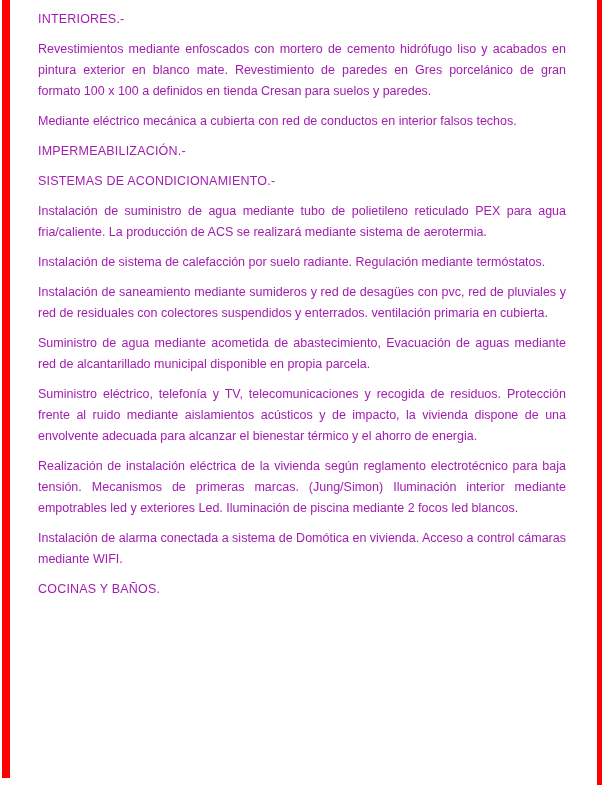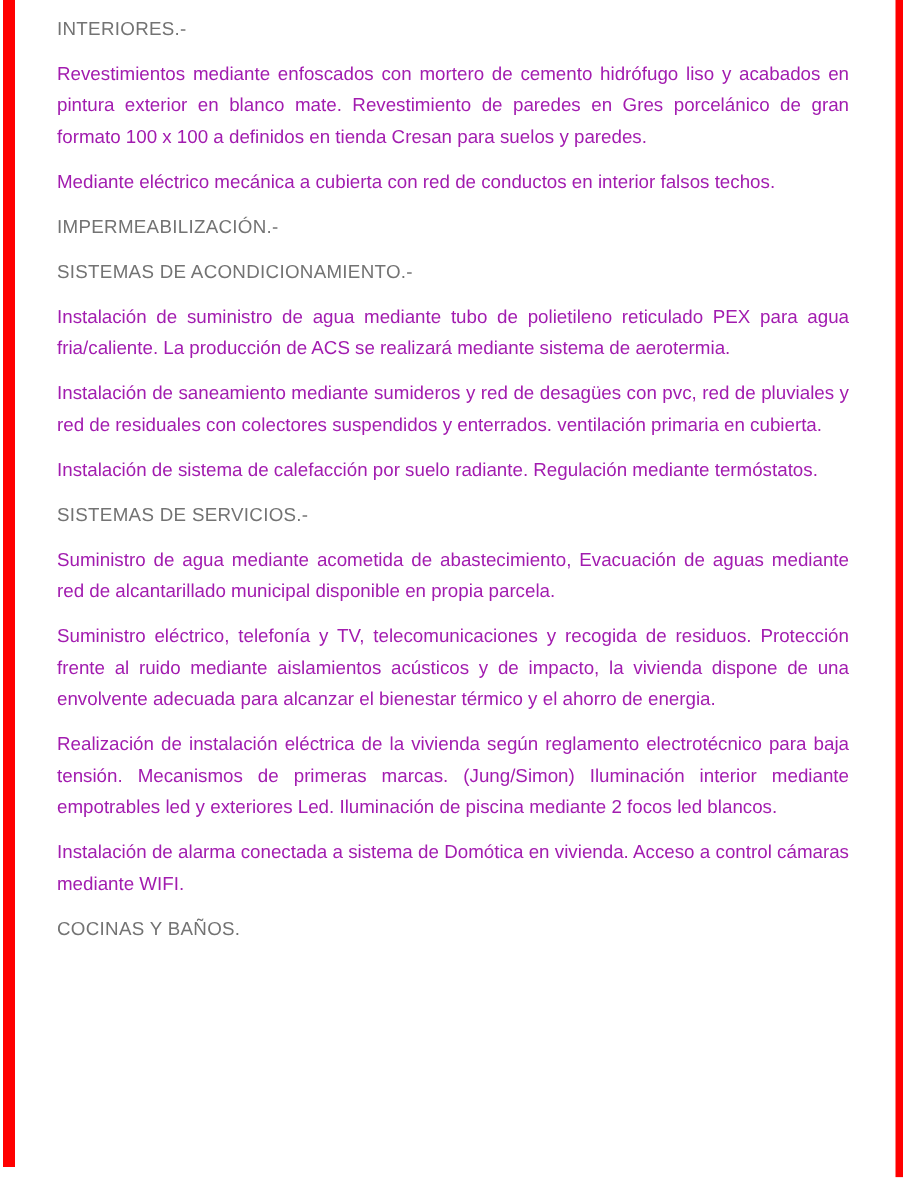--- a/index.html
+++ b/index.html
@@ -34,21 +34,21 @@
     position: absolute;
     left: 38px;
     top: 9px;
     width: 528px;
   }
   .heading {
     font-size: 12.5px;
     line-height: 21px;
     margin: 0 0 9px 0;
     letter-spacing: 0.2px;
-    color: #737373;
+    color: #a21caf;
   }
   .para {
     font-size: 12.5px;
     line-height: 21px;
     margin: 0 0 9px 0;
     text-align: justify;
     color: #a21caf;
   }
 </style>
 </head>
@@ -57,22 +57,21 @@
 <div class="page">
   <div class="red-bar-left" style="background: rgb(255, 0, 0);"></div>
   <div class="red-bar-right" style="background: rgb(255, 0, 0);"></div>
   <div class="content">
       <div class="heading">INTERIORES.-</div>
       <p class="para">Revestimientos mediante enfoscados con mortero de cemento hidrófugo liso y acabados en pintura exterior en blanco mate.  Revestimiento de paredes en  Gres porcelánico de gran formato 100 x 100 a definidos en tienda Cresan para suelos y paredes.</p>
       <p class="para">Mediante eléctrico mecánica a cubierta con red de conductos en interior falsos techos.</p>
       <div class="heading">IMPERMEABILIZACIÓN.-</div>
       <div class="heading">SISTEMAS DE ACONDICIONAMIENTO.-</div>
       <p class="para">Instalación de suministro de agua mediante tubo de polietileno reticulado PEX para agua fria/caliente. La producción de ACS se realizará mediante sistema de aerotermia.</p>
+      <p class="para">Instalación de sistema de calefacción por suelo radiante. Regulación mediante termóstatos.</p>
       <p class="para">Instalación de saneamiento mediante sumideros y red de desagües con pvc, red de pluviales y red de residuales con colectores suspendidos y enterrados. ventilación primaria en cubierta.</p>
-      <p class="para">Instalación de sistema de calefacción por suelo radiante. Regulación mediante termóstatos.</p>
-      <div class="heading">SISTEMAS DE SERVICIOS.-</div>
       <p class="para">Suministro de agua mediante acometida de abastecimiento, Evacuación de aguas mediante red de alcantarillado municipal disponible en propia parcela.</p>
       <p class="para">Suministro eléctrico, telefonía y TV, telecomunicaciones y recogida de residuos. Protección frente al ruido mediante aislamientos acústicos y de impacto, la vivienda dispone de una envolvente adecuada para alcanzar el bienestar térmico y el ahorro de energia.</p>
       <p class="para">Realización de instalación eléctrica de la vivienda según reglamento electrotécnico para baja tensión. Mecanismos de primeras marcas. (Jung/Simon) Iluminación interior mediante empotrables led y exteriores Led. Iluminación de piscina mediante 2 focos led blancos.</p>
       <p class="para">Instalación de alarma conectada a sistema de Domótica en vivienda. Acceso a control cámaras mediante WIFI.</p>
       <div class="heading">COCINAS Y BAÑOS.</div>
     </div>
 </div>
 
 </body></html>

